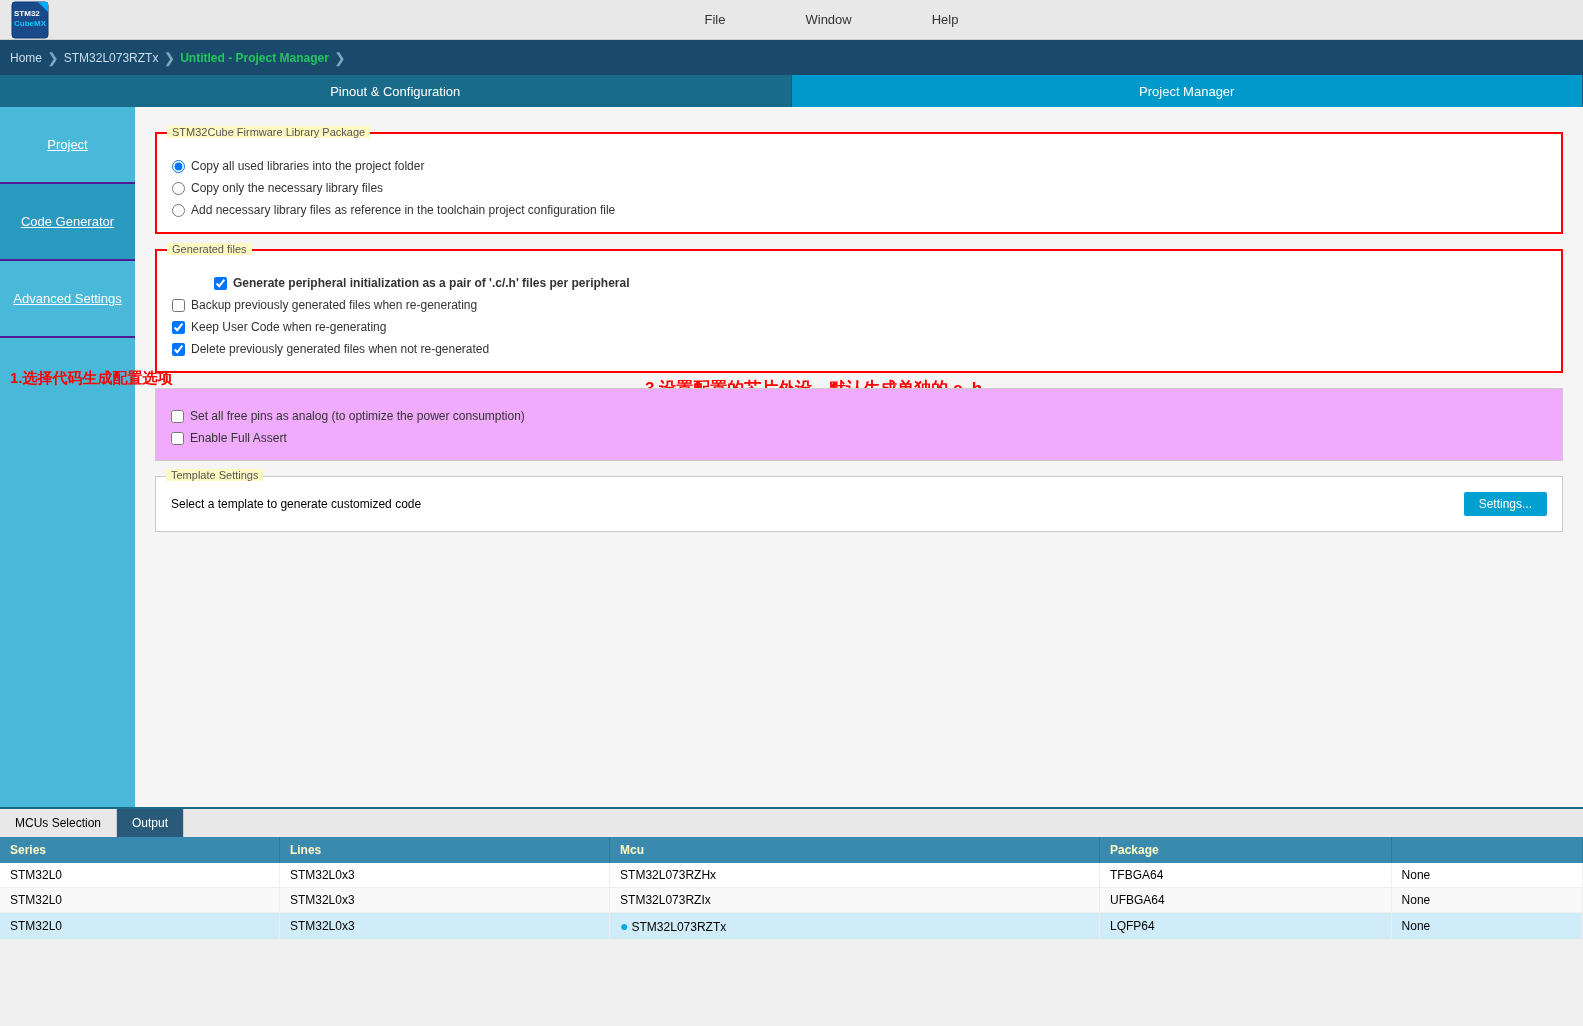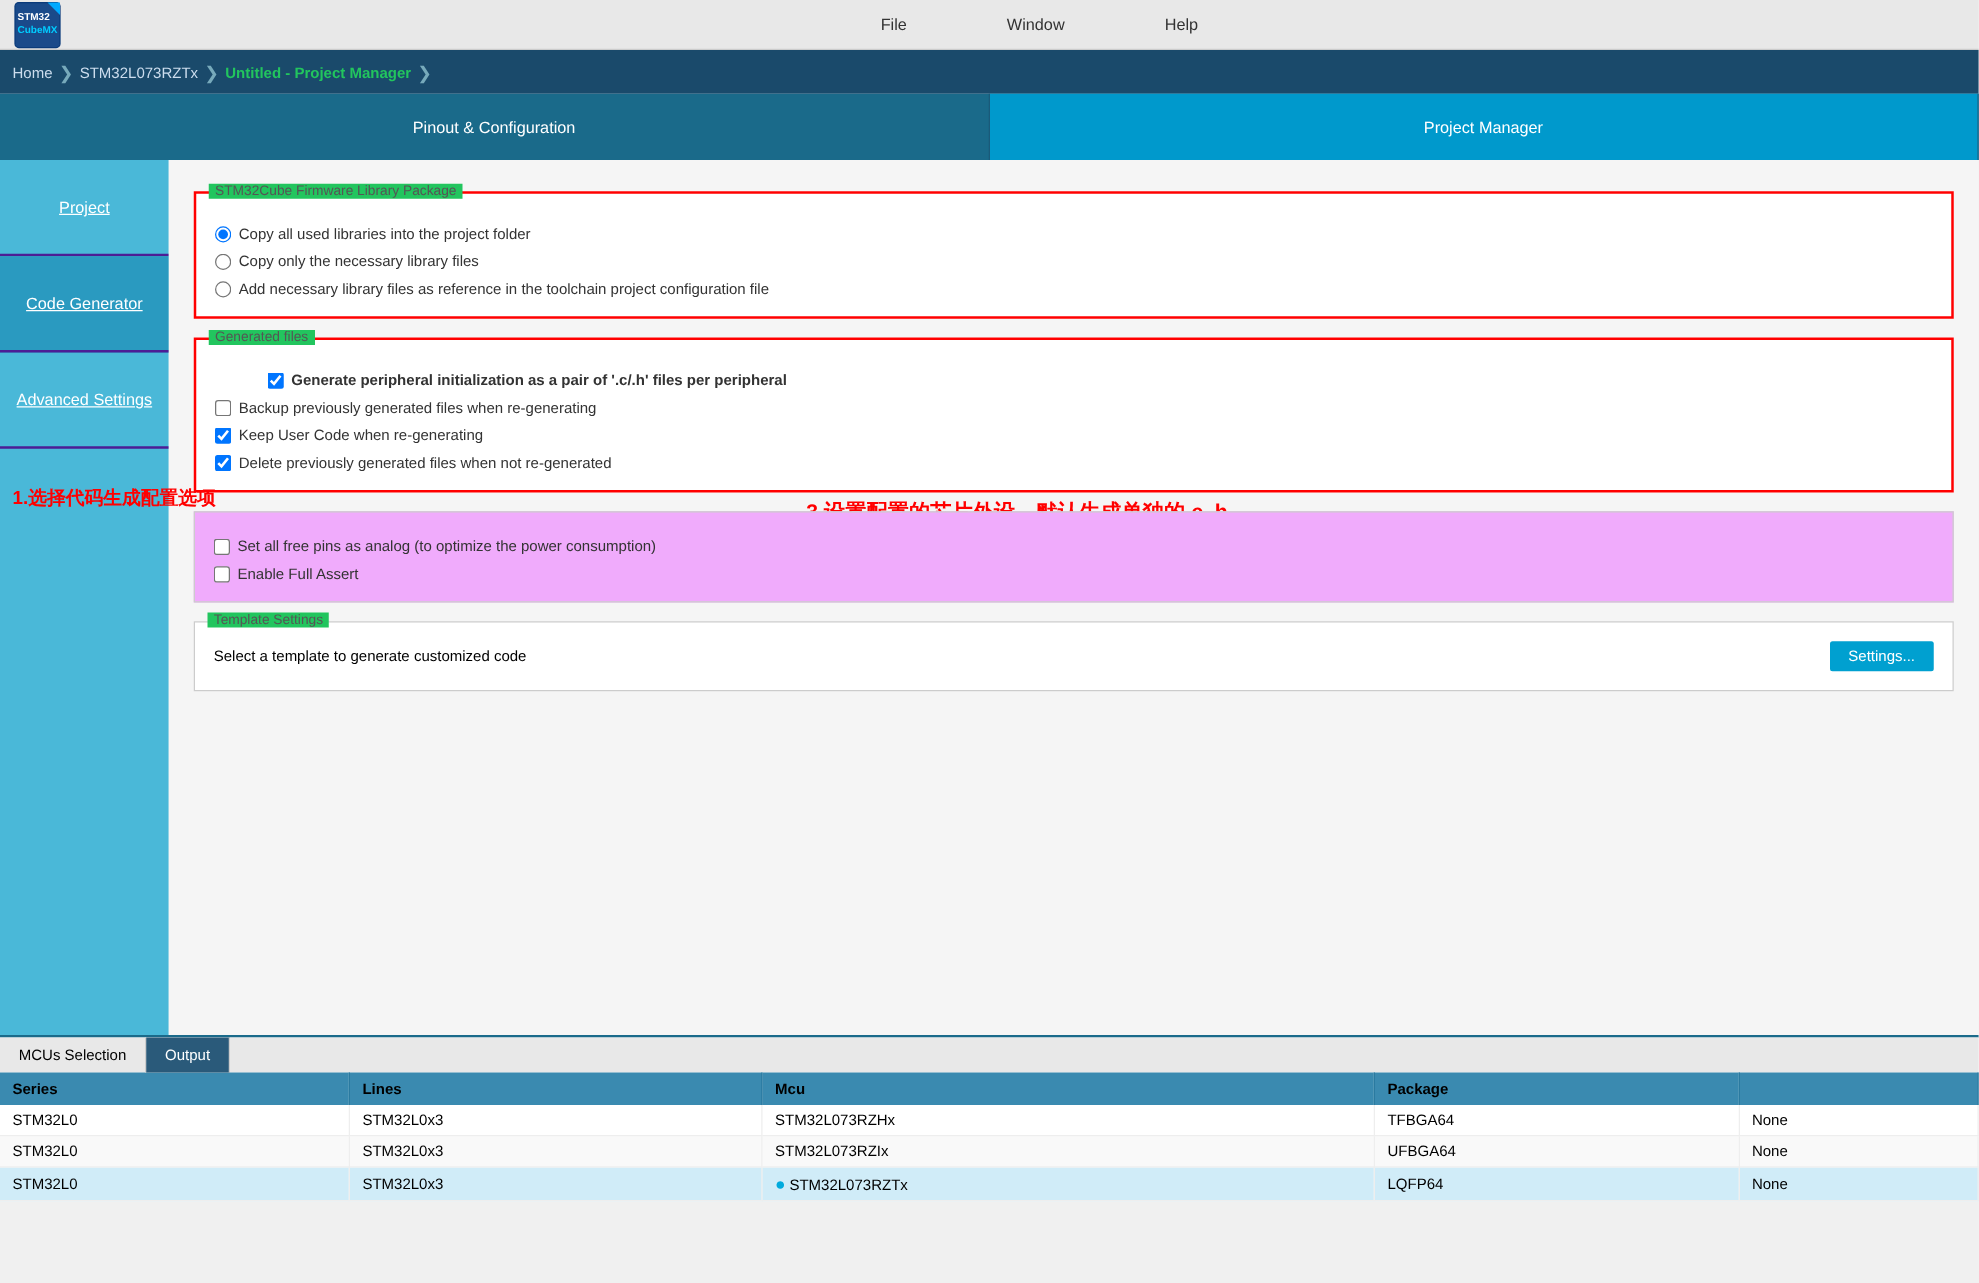--- a/index.html
+++ b/index.html
@@ -56,21 +56,21 @@
     }
     .breadcrumb-item.active { color: #22c55e; font-weight: bold; }
     .breadcrumb-sep {
       color: #7ab;
       font-size: 14px;
     }
 
     
     .tab-bar {
       display: flex;
-      height: 53px;
+      height: 32px;
       background: #1a6a8a;
     }
     .tab {
       flex: 1;
       display: flex;
       align-items: center;
       justify-content: center;
       color: white;
       font-size: 13px;
       cursor: pointer;
@@ -120,21 +120,21 @@
       border: 1px solid #ccc;
       background: white;
       margin-bottom: 15px;
       padding: 15px;
       position: relative;
     }
     .section-title {
       position: absolute;
       top: -8px;
       left: 10px;
-      background: #22c55e;
+      background: #fef9c3;
       padding: 0 5px;
       font-size: 11px;
       color: #555;
     }
 
     
     .radio-group {
       display: flex;
       flex-direction: column;
       gap: 8px;
@@ -218,21 +218,21 @@
       color: white;
     }
 
     
     .data-table {
       width: 100%;
       border-collapse: collapse;
     }
     .data-table th {
       background: #3a8ab0;
-      color: #000000;
+      color: #fef9c3;
       padding: 6px 10px;
       text-align: left;
       font-size: 12px;
       border-right: 1px solid #2a7aa0;
     }
     .data-table td {
       padding: 5px 10px;
       font-size: 12px;
       border-bottom: 1px solid #eee;
       border-right: 1px solid #eee;

